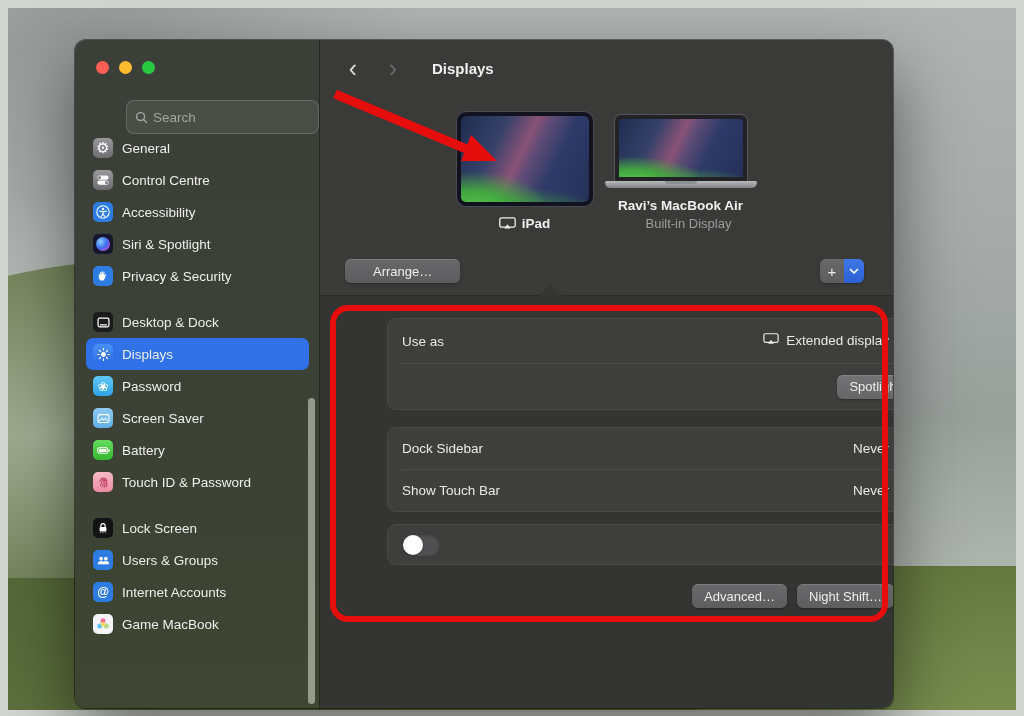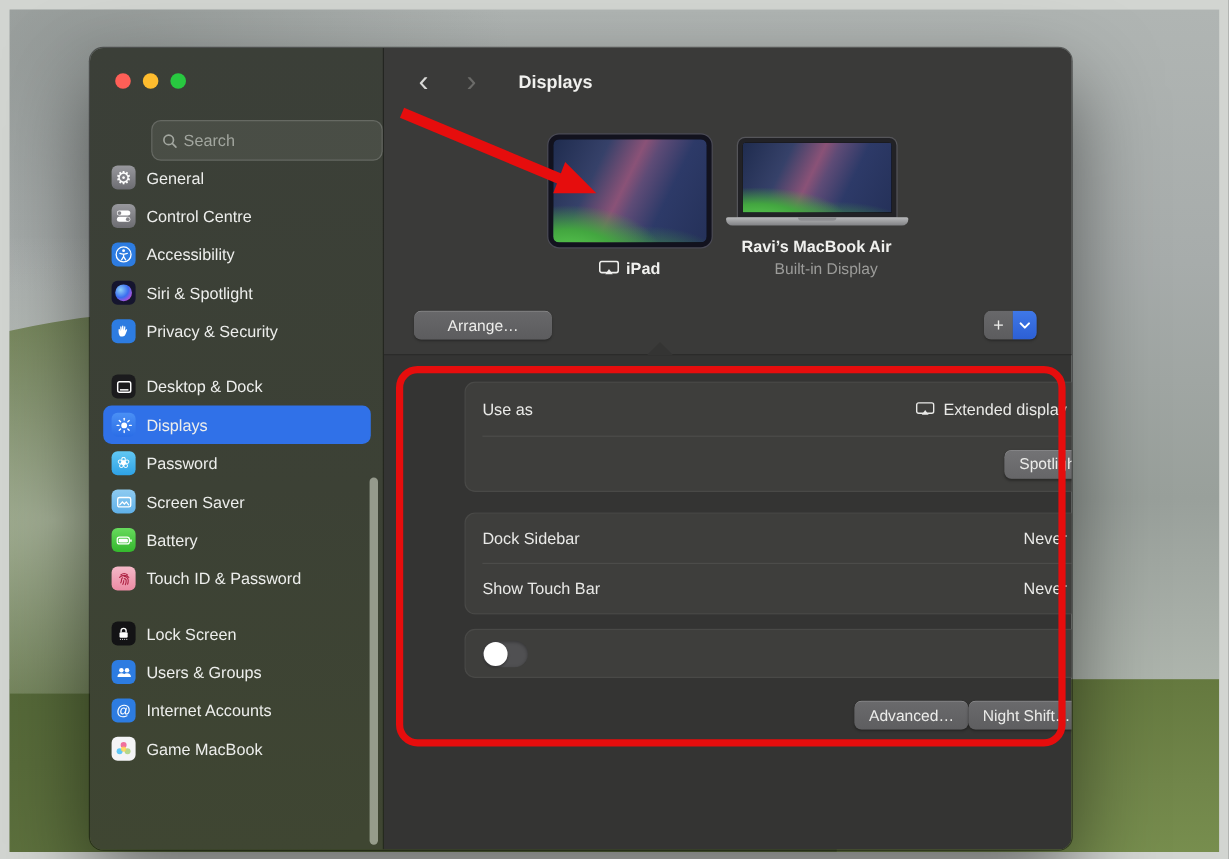--- a/index.html
+++ b/index.html
@@ -122,30 +122,30 @@
     justify-content:center; }
 
   
   .scrollarea { position:absolute; left:0; right:0; top:257px; bottom:0; padding:21px 9px 0 24px;margin-left:43px; }
   .card { width:540px; background:#3e3e3c; border:1px solid rgba(255,255,255,.06); border-radius:9px; }
   .row { display:flex; align-items:center; justify-content:space-between; padding:0 14px; height:44px; }
   .row.h41 { height:41px; }
   .row.h39 { height:39px; }
   .divider { height:1px; background:rgba(255,255,255,.075); margin-left:14px; }
   .row-label { color:#e9e9e7; font-size:13.5px; }
-  .row-value { display:flex; align-items:center; gap:7px; color:#e9e9e7; font-size:13.5px; }
+  .row-value { display:flex; align-items:flex-start; gap:7px; color:#e9e9e7; font-size:13.5px; }
   .stepper { width:16px; height:16px; border-radius:4px; background:rgba(255,255,255,.14);
     display:flex; align-items:center; justify-content:center; }
   .gap17 { height:17px; } .gap12 { height:12px; } .gap19 { height:19px; }
 
   .btn { height:24px; padding:0 12px; border-radius:6px; background:linear-gradient(#6a6a6c,#5e5e60);
     color:#ececea; font-size:13px; display:flex; align-items:center;
     box-shadow:inset 0 0.5px 0 rgba(255,255,255,.25), 0 1px 2px rgba(0,0,0,.3); }
   .btn-disconnect { background:linear-gradient(#737375,#666668); }
-  .btn-row { width:540px; display:flex; justify-content:flex-end; align-items:center; }
+  .btn-row { width:540px; display:flex; justify-content:flex-end; align-items:center; gap:10px; }
   .help-btn { width:23px; height:23px; border-radius:50%; background:linear-gradient(#6a6a6c,#5e5e60);
     color:#e4e4e2; font-size:13px; font-weight:bold; display:flex; align-items:center; justify-content:center;
     box-shadow:inset 0 0.5px 0 rgba(255,255,255,.25), 0 1px 2px rgba(0,0,0,.3); }
 
   .toggle { width:38px; height:22px; border-radius:11px; background:#505052; position:relative;
     box-shadow:inset 0 1px 3px rgba(0,0,0,.35); }
   .toggle .knob { position:absolute; left:1px; top:1px; width:20px; height:20px; border-radius:50%;
     background:#fff; box-shadow:0 1px 2px rgba(0,0,0,.4); }
 
   

